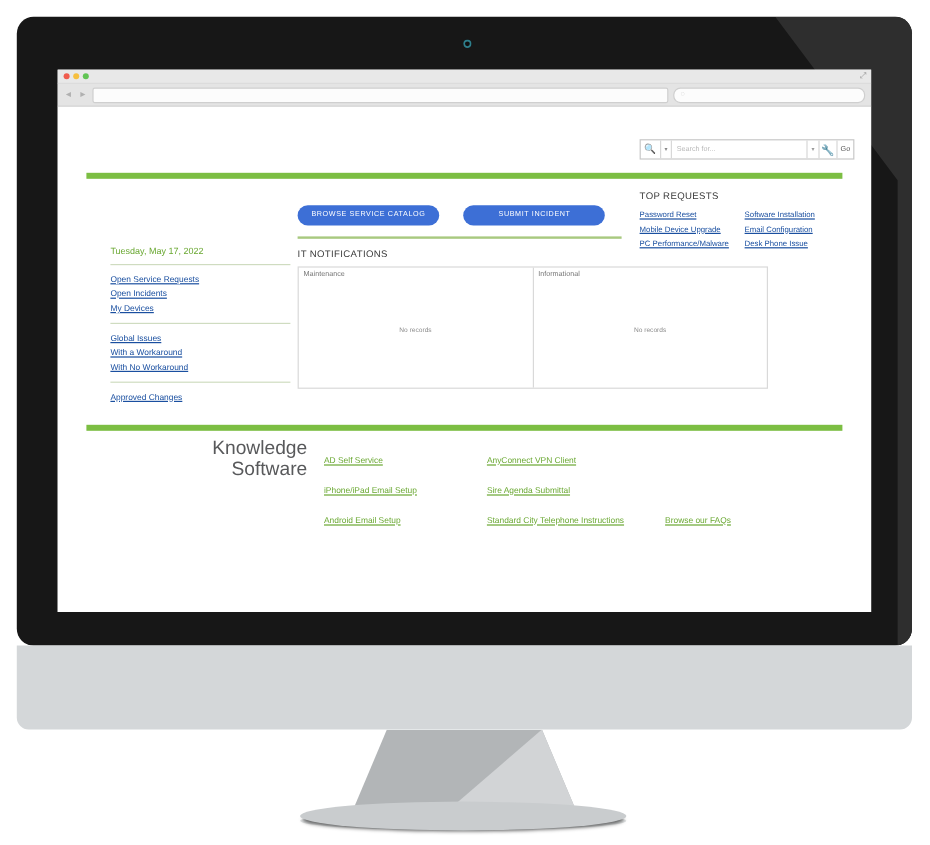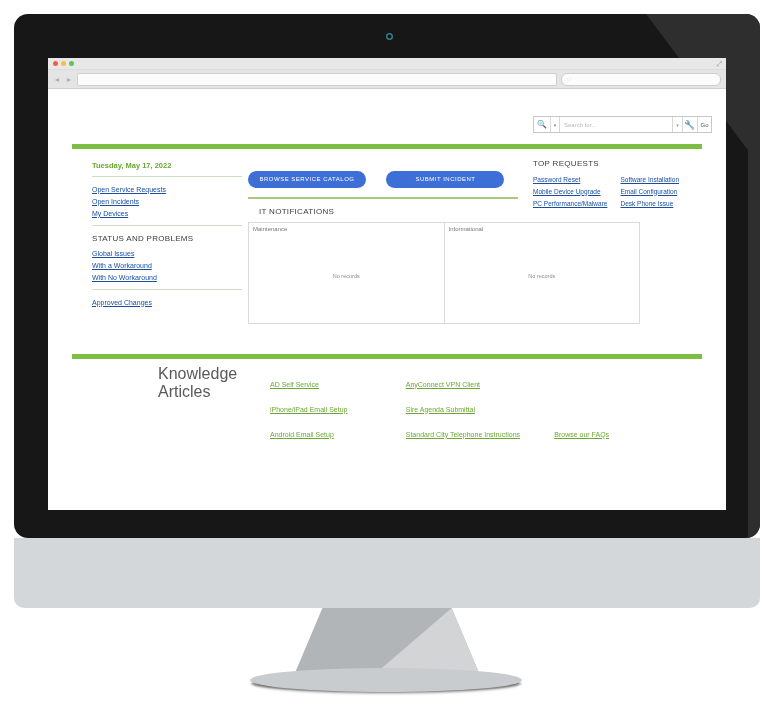--- a/index.html
+++ b/index.html
@@ -91,38 +91,38 @@
   .sw-caret2{width:9px;color:#999;font-size:5px;}
   .sw-wrench{width:14px;color:#3a3a3a;font-size:9px;}
   .sw-go{width:13px;font-size:6px;color:#555;border-right:none;}
 
   .green-bar{position:absolute;height:5px;background:#7cbe43;}
   .green-bar.top{left:24px;top:55px;width:630px;}
   .green-bar.bottom{left:24px;top:265px;width:630px;}
 
   
   .sidebar{position:absolute;left:44px;top:72px;width:150px;}
-  .side-date{font-size:7.5px;color:#6aa832;font-weight:bold;padding-bottom:4px;}
+  .side-date{font-size:7.5px;color:#6aa832;font-weight:normal;padding-bottom:4px;margin-top:44px;}
   .side-rule{height:1px;background:#cfdcc0;margin:2px 0 6px 0;}
   .side-head{font-size:8px;color:#3b3b3b;letter-spacing:.3px;padding:2px 0 4px 0;}
   .side-link{font-size:7px;color:#1a4fa0;text-decoration:underline;padding:2.5px 0;display:block;cursor:pointer;}
   .side-group{padding-bottom:4px;}
 
   
   .btnrow{position:absolute;left:200px;top:78px;width:270px;}
   .pill{
     display:inline-flex;align-items:center;justify-content:center;
     width:118px;height:17px;border-radius:9px;background:#3d6fd6;
     color:#fff;font-size:6px;letter-spacing:.5px;cursor:pointer;
   }
   .pill.second{margin-left:16px;}
 
   .mid-rule{position:absolute;left:200px;top:108px;width:270px;height:2px;background:#a8c97f;}
 
-  .notif-title{position:absolute;left:200px;top:118px;font-size:8px;color:#3b3b3b;letter-spacing:.3px;margin-left:11px;}
+  .notif-title{position:absolute;left:200px;top:118px;font-size:8px;color:#3b3b3b;letter-spacing:.3px;}
 
   .notif-box{
     position:absolute;left:200px;top:133px;width:390px;height:100px;
     border:1px solid #d9d9d9;display:flex;background:#fff;
   }
   .notif-col{flex:1;position:relative;}
   .notif-col.left{border-right:1px solid #d9d9d9;}
   .notif-col-head{font-size:6px;color:#777;padding:3px 4px;}
   .notif-empty{
     position:absolute;left:0;right:0;top:50px;text-align:center;
@@ -131,21 +131,21 @@
 
   
   .toprequests{position:absolute;left:485px;top:70px;width:175px;}
   .tr-head{font-size:8px;color:#3b3b3b;letter-spacing:.3px;padding-bottom:5px;}
   .tr-grid{display:flex;}
   .tr-col{width:50%;}
   .tr-link{font-size:6.5px;color:#1a4fa0;text-decoration:underline;padding:2.5px 0;display:block;cursor:pointer;}
 
   
   .ka-title{
-    position:absolute;left:110px;top:276px;width:98px;text-align:left;
+    position:absolute;left:110px;top:276px;width:98px;text-align:right;
     font-size:16px;color:#58595b;line-height:18px;
   }
   .ka-grid{position:absolute;left:222px;top:280px;width:420px;}
   .ka-row{display:flex;padding:3.5px 0;}
   .ka-cell{width:160px;}
   .ka-cell.wide{width:175px;}
   .ka-link{font-size:7px;color:#6aa832;text-decoration:underline;cursor:pointer;}
 </style>
 </head>
 <body>
@@ -203,21 +203,20 @@
           <div class="side-rule"></div>
 
           <div class="side-group">
             <a class="side-link">Open Service Requests</a>
             <a class="side-link">Open Incidents</a>
             <a class="side-link">My Devices</a>
           </div>
           <div class="side-rule"></div>
 
           <div class="side-group">
-            <div class="side-head">STATUS AND PROBLEMS</div>
             <a class="side-link">Global Issues</a>
             <a class="side-link">With a Workaround</a>
             <a class="side-link">With No Workaround</a>
           </div>
           <div class="side-rule"></div>
 
           <div class="side-group">
             <a class="side-link">Approved Changes</a>
           </div>
         </div>
@@ -254,21 +253,21 @@
               <a class="tr-link">Email Configuration</a>
               <a class="tr-link">Desk Phone Issue</a>
             </div>
           </div>
         </div>
 
         <div class="green-bar bottom"></div>
 
         <div class="ka-title">
           <div>Knowledge</div>
-          <div>Articles</div>
+          <div>Software</div>
         </div>
 
         <div class="ka-grid">
           <div class="ka-row">
             <div class="ka-cell"><a class="ka-link">AD Self Service</a></div>
             <div class="ka-cell wide"><a class="ka-link">AnyConnect VPN Client</a></div>
             <div class="ka-cell"><a class="ka-link"></a></div>
           </div>
           <div class="ka-row">
             <div class="ka-cell"><a class="ka-link">iPhone/iPad Email Setup</a></div>

